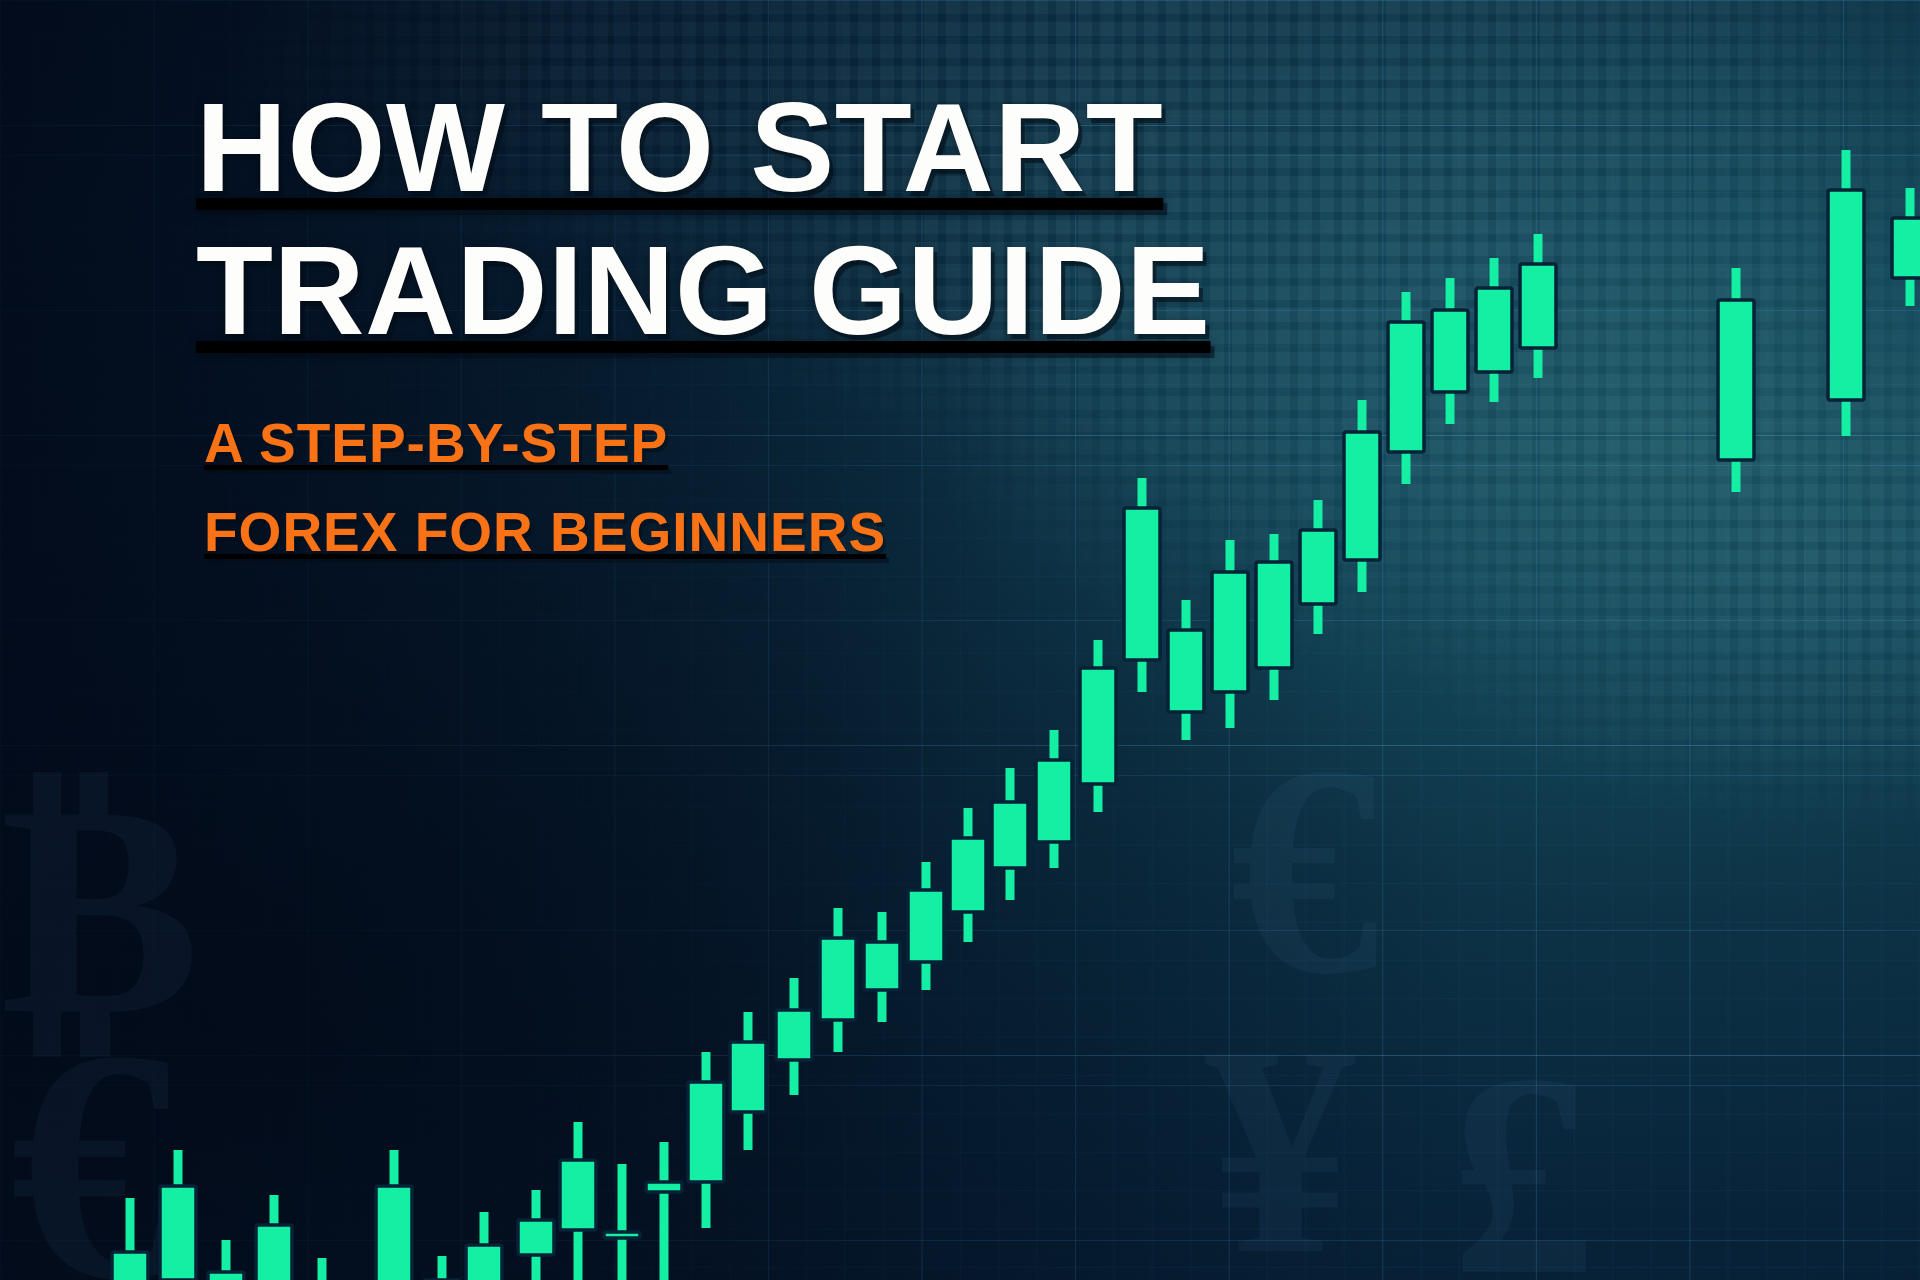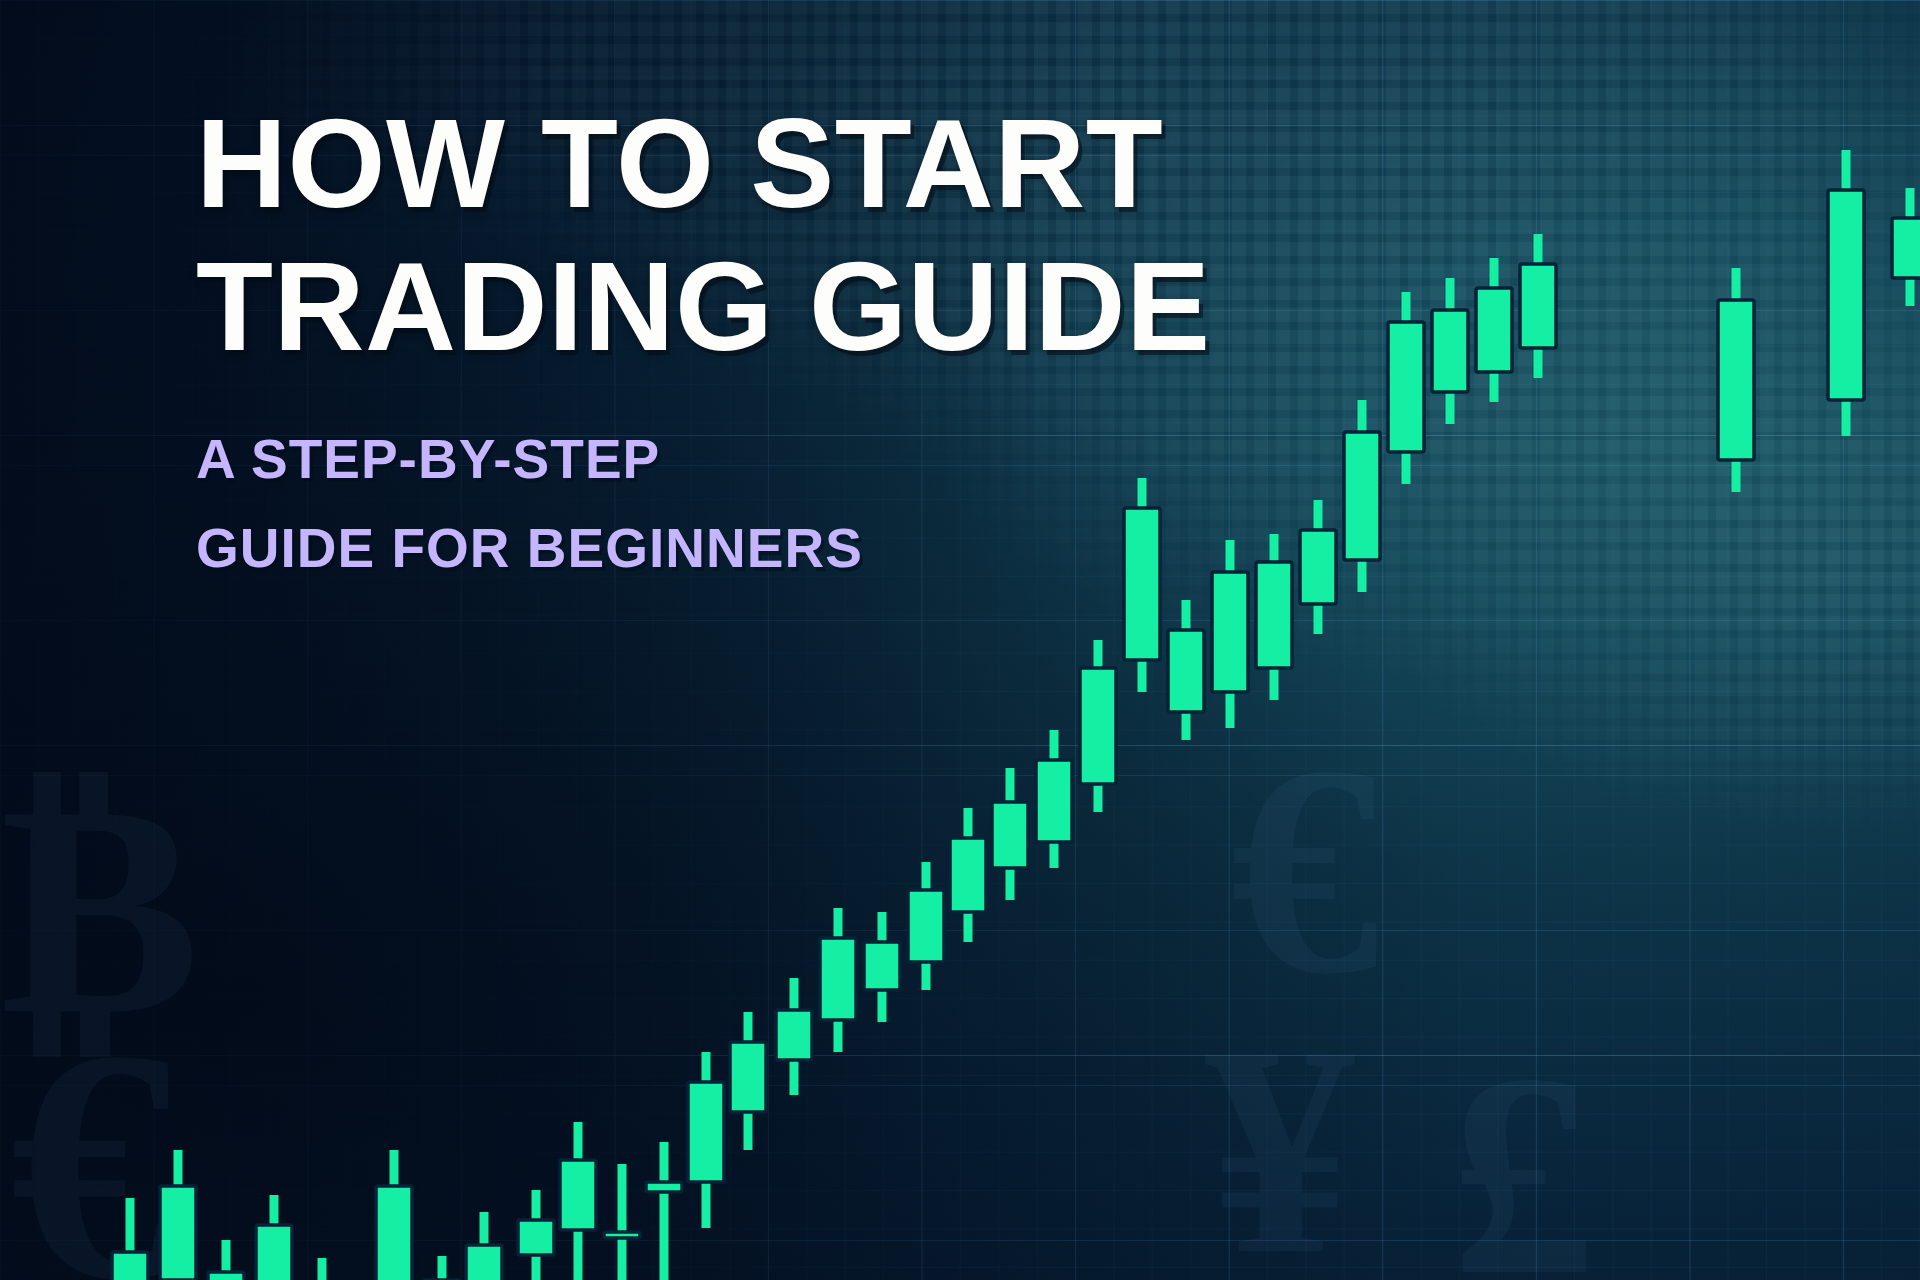--- a/index.html
+++ b/index.html
@@ -83,37 +83,38 @@
   }
 
   
   #chart{position:absolute;inset:0;}
   .candle-body{ fill:#15efa4; stroke:#062237; stroke-width:3.5; }
   .candle-wick{ stroke:#15efa4; stroke-width:9; stroke-linecap:butt; }
 
   
   .text-block{
     position:absolute;
-    left:196px; top:104px;
+    left:196px; top:88px;
     z-index:6;
+    text-decoration:underline;
   }
   .headline{
     margin:0;
     color:#fdfdfb;
     font-weight:700;
     font-size:126px;
     line-height:.96;
     letter-spacing:.5px;
     text-shadow:4px 5px 0 rgba(2,12,24,.55), 0 2px 10px rgba(0,0,0,.35);
     white-space:nowrap;
   }
   .headline.l2{ margin-top:22px; }
   .subline{
-    margin:0;
-    color:#c4b5fd;
+    margin:8px;
+    color:#f97316;
     font-weight:700;
     font-size:55px;
     line-height:1.08;
     letter-spacing:1px;
     text-shadow:3px 4px 0 rgba(2,12,24,.5);
     white-space:nowrap;
   }
   .sub-wrap{ margin-top:62px; }
   .subline.s2{ margin-top:30px; }
 </style>
@@ -278,17 +279,17 @@
         <line class="candle-wick" x1="1910" x2="1910" y1="188" y2="306"></line>
         <rect class="candle-body" x="1892" y="218" width="36" height="60" rx="2"></rect>
       </g>
     </svg>
 
   <div class="text-block">
     <h1 class="headline">HOW TO START</h1>
     <h1 class="headline l2">TRADING GUIDE</h1>
     <div class="sub-wrap">
       <p class="subline">A STEP-BY-STEP</p>
-      <p class="subline s2">GUIDE FOR BEGINNERS</p>
+      <p class="subline s2">FOREX FOR BEGINNERS</p>
     </div>
   </div>
 
 </div>
 
 </body></html>

